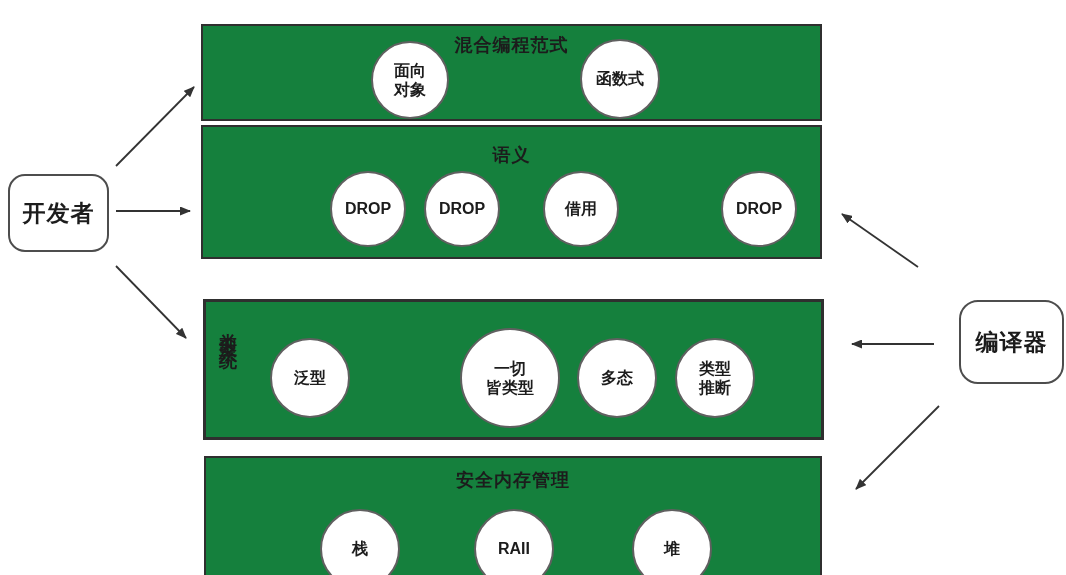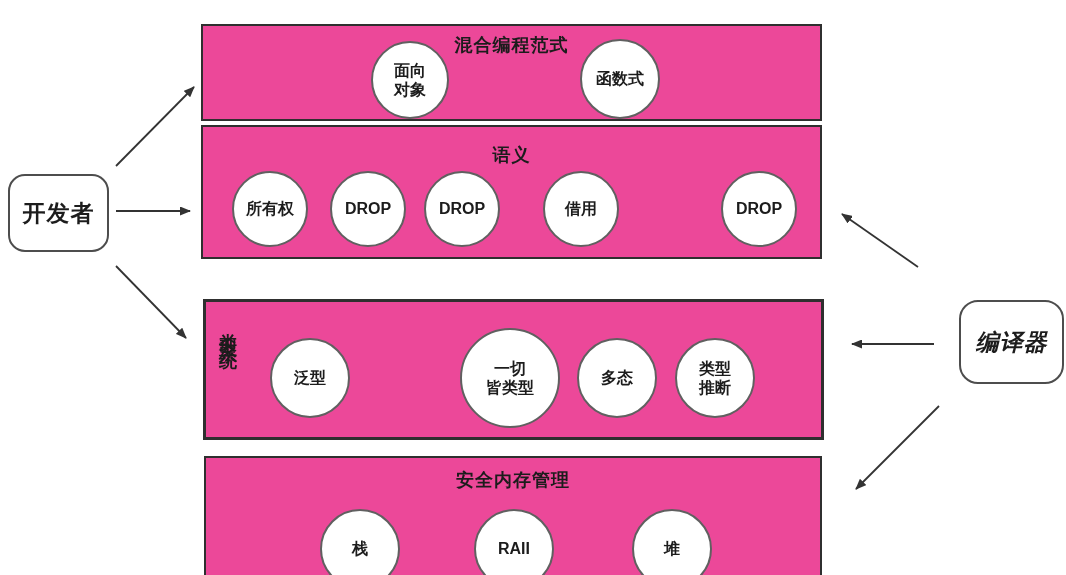--- a/index.html
+++ b/index.html
@@ -9,23 +9,23 @@
     overflow:hidden;
   }
   .arrows{position:absolute;left:0;top:0;width:1066px;height:575px;pointer-events:none;}
 
   .node{
     position:absolute;border:2px solid #4d4d4d;border-radius:17px;background:#fff;
     display:flex;align-items:center;justify-content:center;
     font-size:23px;font-weight:bold;letter-spacing:1px;text-align:center;
   }
   .node-dev{left:8px;top:174px;width:97px;height:74px;}
-  .node-comp{left:959px;top:300px;width:101px;height:80px;border-radius:19px;font-style:italic;}
+  .node-comp{left:959px;top:300px;width:101px;height:80px;border-radius:19px;}
 
-  .panel{position:absolute;background:#ec4899;border:2px solid #2f2f2f;}
+  .panel{position:absolute;background:#15803d;border:2px solid #2f2f2f;}
   .panel-1{left:201px;top:24px;width:617px;height:93px;}
   .panel-2{left:201px;top:125px;width:617px;height:130px;}
   .panel-3{left:203px;top:267px;width:615px;height:135px;border-width:3px;margin-top:32px;}
   .panel-4{left:204px;top:423px;width:614px;height:129px;margin-top:33px;}
 
   .panel-title{
     position:absolute;left:0;width:100%;text-align:center;
     font-size:18px;font-weight:bold;letter-spacing:1px;
   }
   .pt-1{top:7px;}
@@ -73,21 +73,20 @@
 
   <div class="panel panel-1">
     <div class="panel-title pt-1">混合编程范式</div>
     <div class="circle" style="left:168px;top:15px;width:78px;height:78px">面向
 对象</div>
     <div class="circle" style="left:377px;top:13px;width:80px;height:80px">函数式</div>
   </div>
 
   <div class="panel panel-2">
     <div class="panel-title pt-2">语义</div>
-    <div class="circle" style="left:29px;top:44px;width:76px;height:76px">所有权</div>
     <div class="circle" style="left:127px;top:44px;width:76px;height:76px">DROP</div>
     <div class="circle" style="left:221px;top:44px;width:76px;height:76px">DROP</div>
     <div class="circle" style="left:340px;top:44px;width:76px;height:76px">借用</div>
     <div class="circle" style="left:518px;top:44px;width:76px;height:76px">DROP</div>
   </div>
 
   <div class="panel panel-3">
     <div class="vtitle">类型系统</div>
     <div class="circle" style="left:64px;top:36px;width:80px;height:80px">泛型</div>
     <div class="circle" style="left:254px;top:26px;width:100px;height:100px">一切

